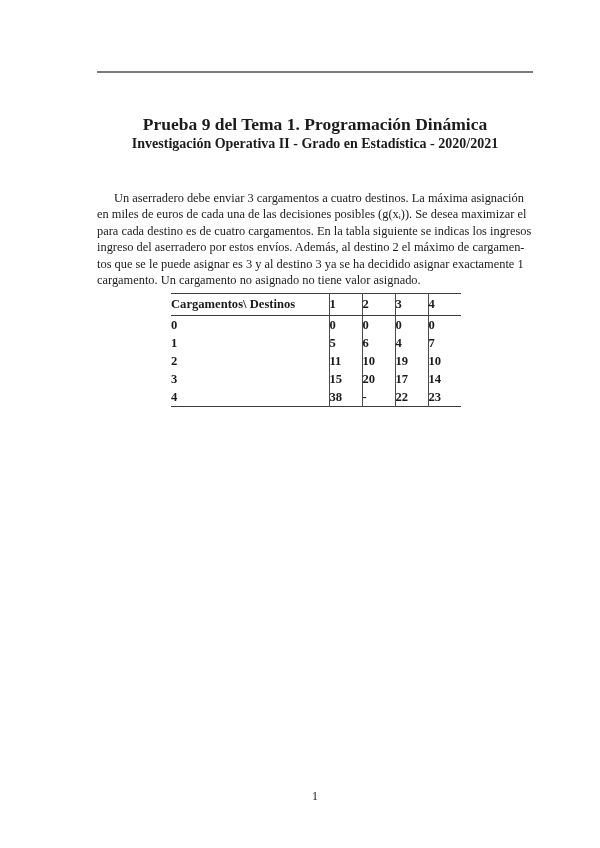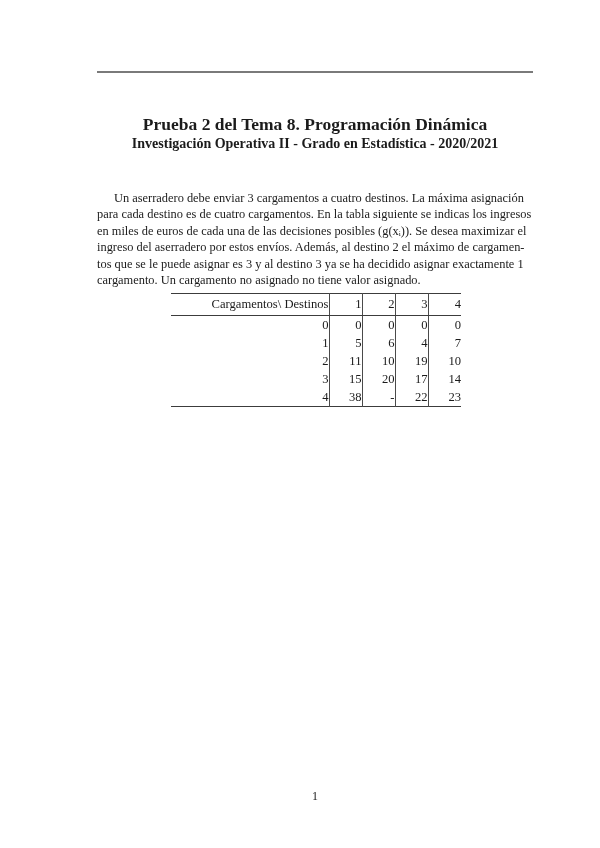--- a/index.html
+++ b/index.html
@@ -67,22 +67,22 @@
     top: 293px;
     border-collapse: collapse;
     table-layout: fixed;
     font-size: 12.6px;
     color: #1b1b1b;
     border-top: 1.5px solid #3c3c3c;
     border-bottom: 1.5px solid #3c3c3c;
   }
   .data-table th, .data-table td {
     padding: 0;
-    text-align: right;
-    font-weight: normal;
+    text-align: left;
+    font-weight: bold;
     vertical-align: middle;
   }
   .data-table th {
     height: 21px;
     border-bottom: 1.5px solid #3c3c3c;
   }
   .data-table td {
     height: 18px;
   }
   .data-table th.vsep, .data-table td.vsep {
@@ -99,28 +99,28 @@
     font-size: 12px;
   }
 </style>
 </head>
 <body>
 
 <div class="page">
 
   <div class="top-rule"></div>
 
-  <h1 class="title">Prueba 2 del Tema 8. Programación Dinámica</h1>
+  <h1 class="title">Prueba 9 del Tema 1. Programación Dinámica</h1>
 
   <h2 class="subtitle">Investigación Operativa II - Grado en Estadística - 2020/2021</h2>
 
   <div class="para">
       <div class="pline first" style="word-spacing: 0px;">Un aserradero debe enviar 3 cargamentos a cuatro destinos. La máxima asignación</div>
+      <div class="pline" style="word-spacing: 0px;">en miles de euros de cada una de las decisiones posibles (g(xᵢ)). Se desea maximizar el</div>
       <div class="pline" style="word-spacing: 0px;">para cada destino es de cuatro cargamentos. En la tabla siguiente se indicas los ingresos</div>
-      <div class="pline" style="word-spacing: 0px;">en miles de euros de cada una de las decisiones posibles (g(xᵢ)). Se desea maximizar el</div>
       <div class="pline" style="word-spacing: 0px;">ingreso del aserradero por estos envíos. Además, al destino 2 el máximo de cargamen-</div>
       <div class="pline" style="word-spacing: 0px;">tos que se le puede asignar es 3 y al destino 3 ya se ha decidido asignar exactamente 1</div>
       <div class="pline last">cargamento. Un cargamento no asignado no tiene valor asignado.</div>
     </div>
 
   <table class="data-table">
     <colgroup>
       <col class="col-main">
       <col class="col-num">
       <col class="col-num">

